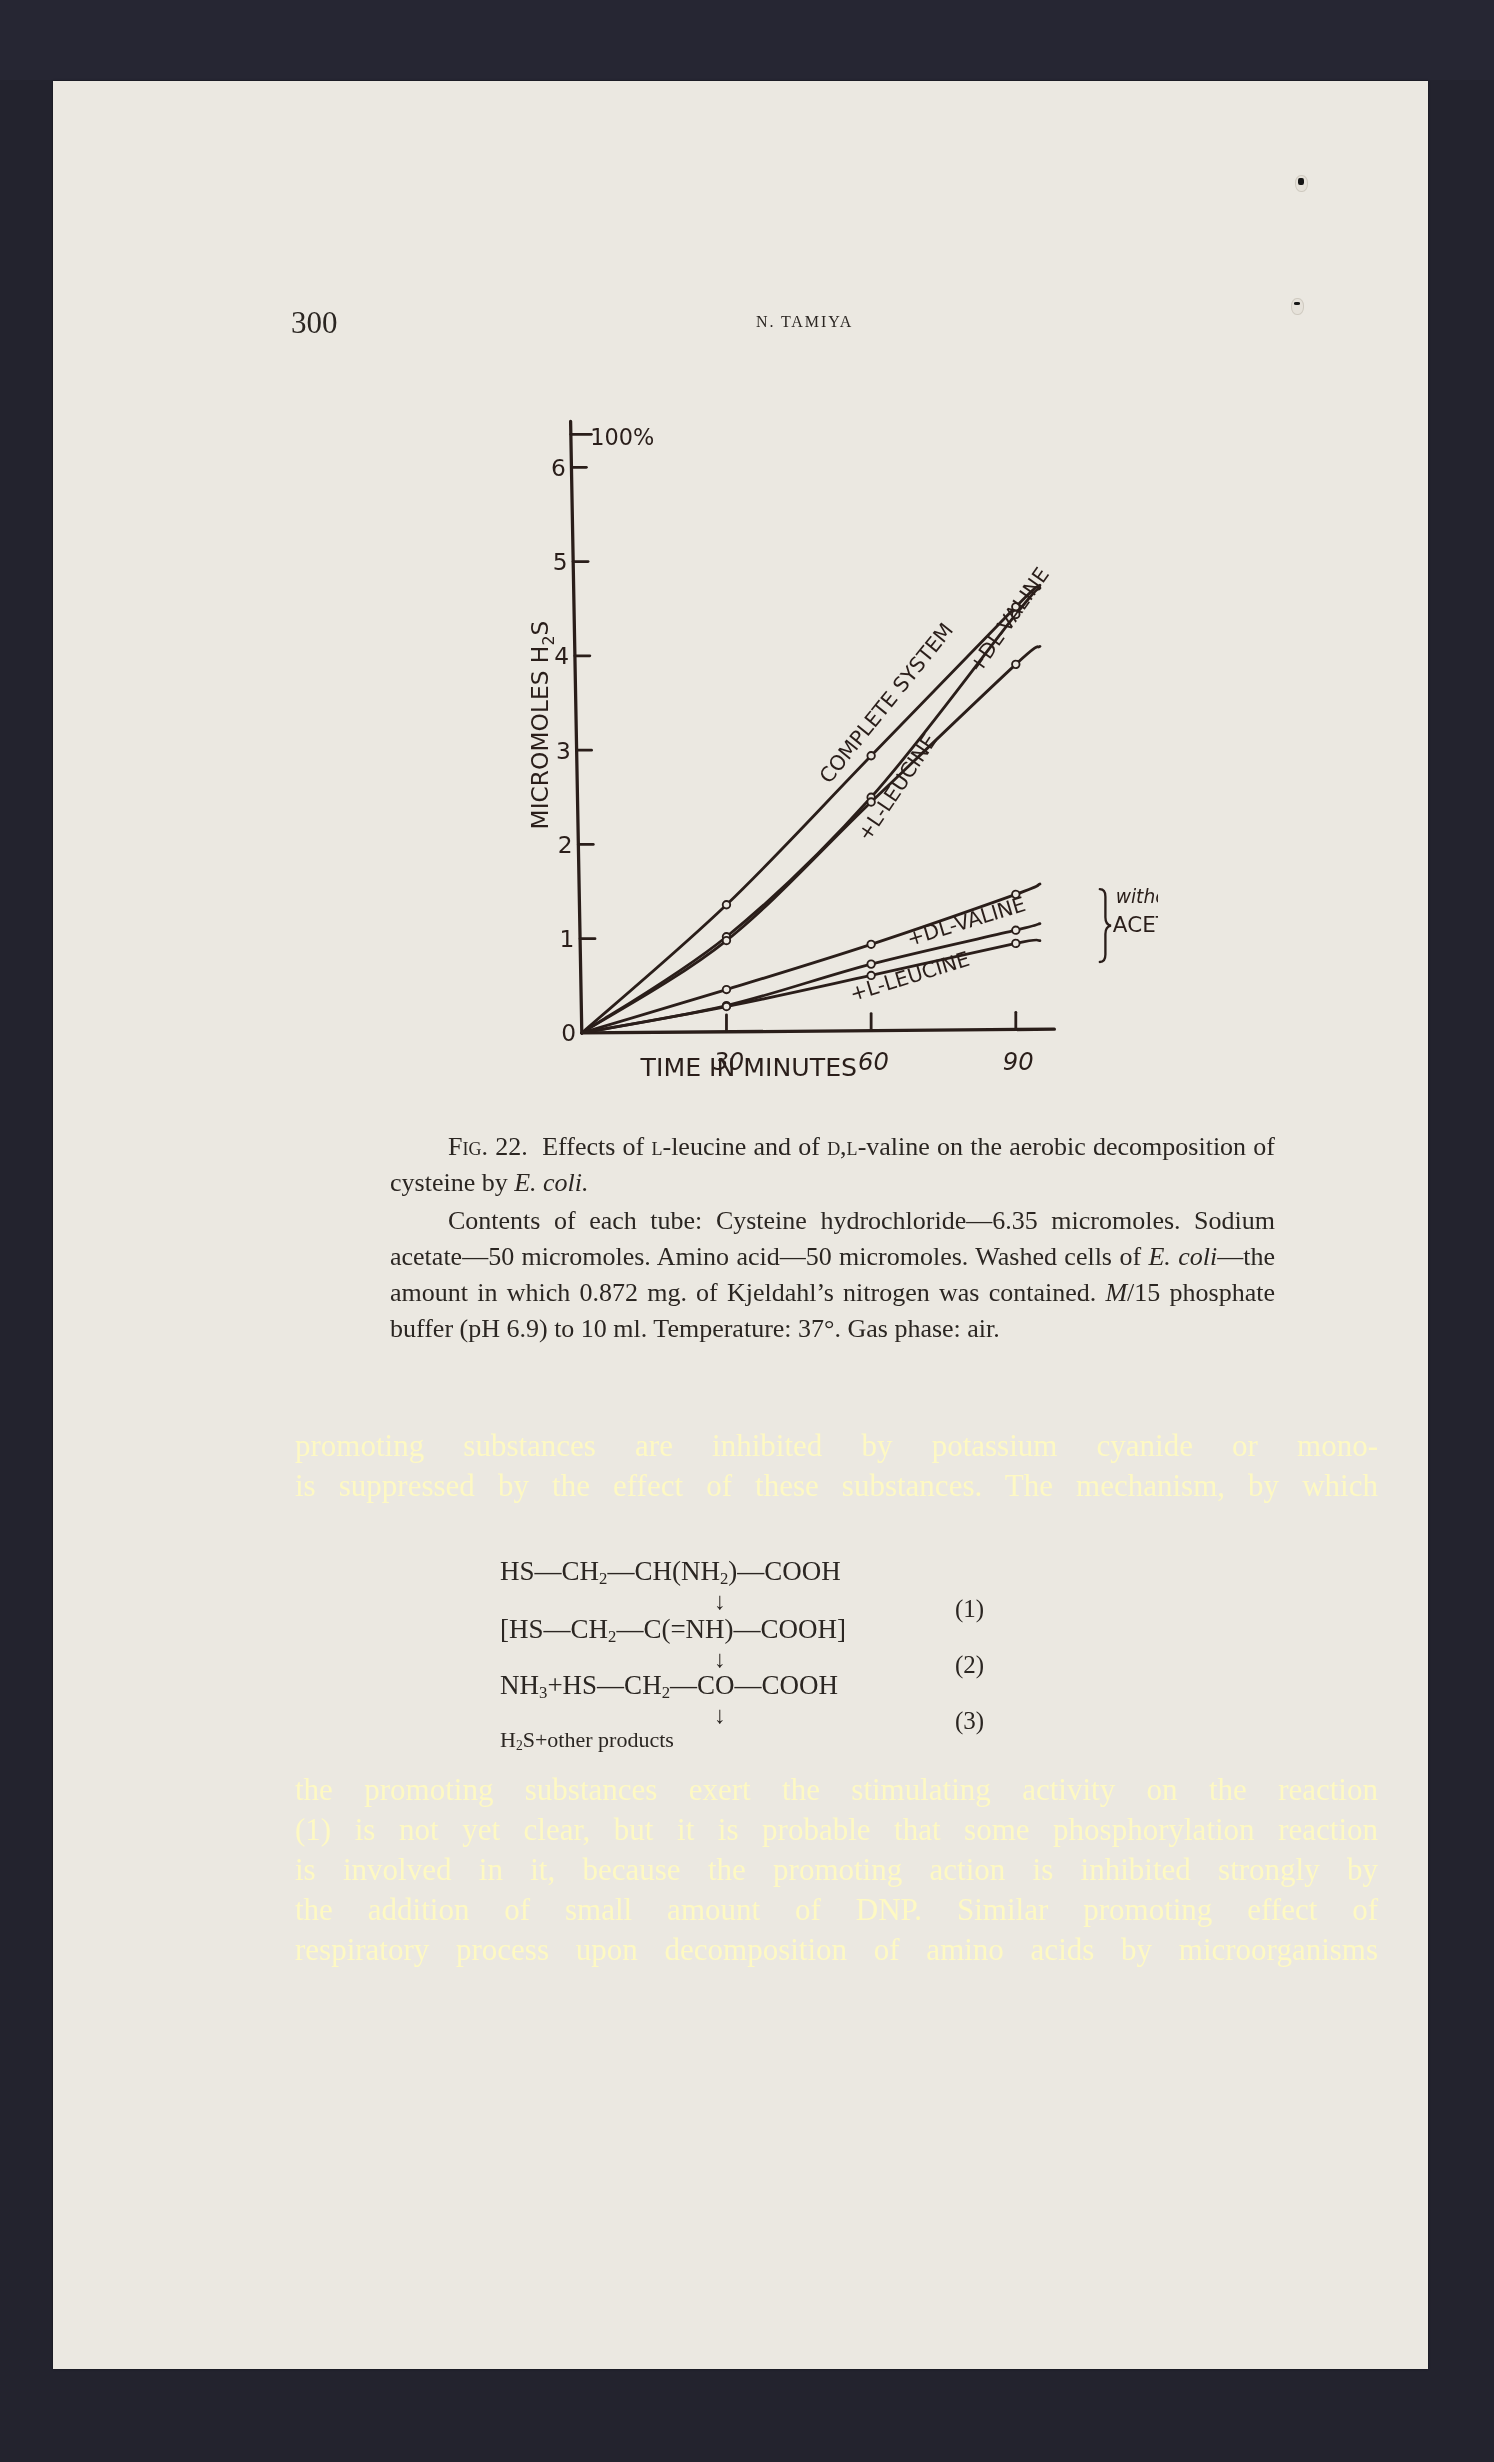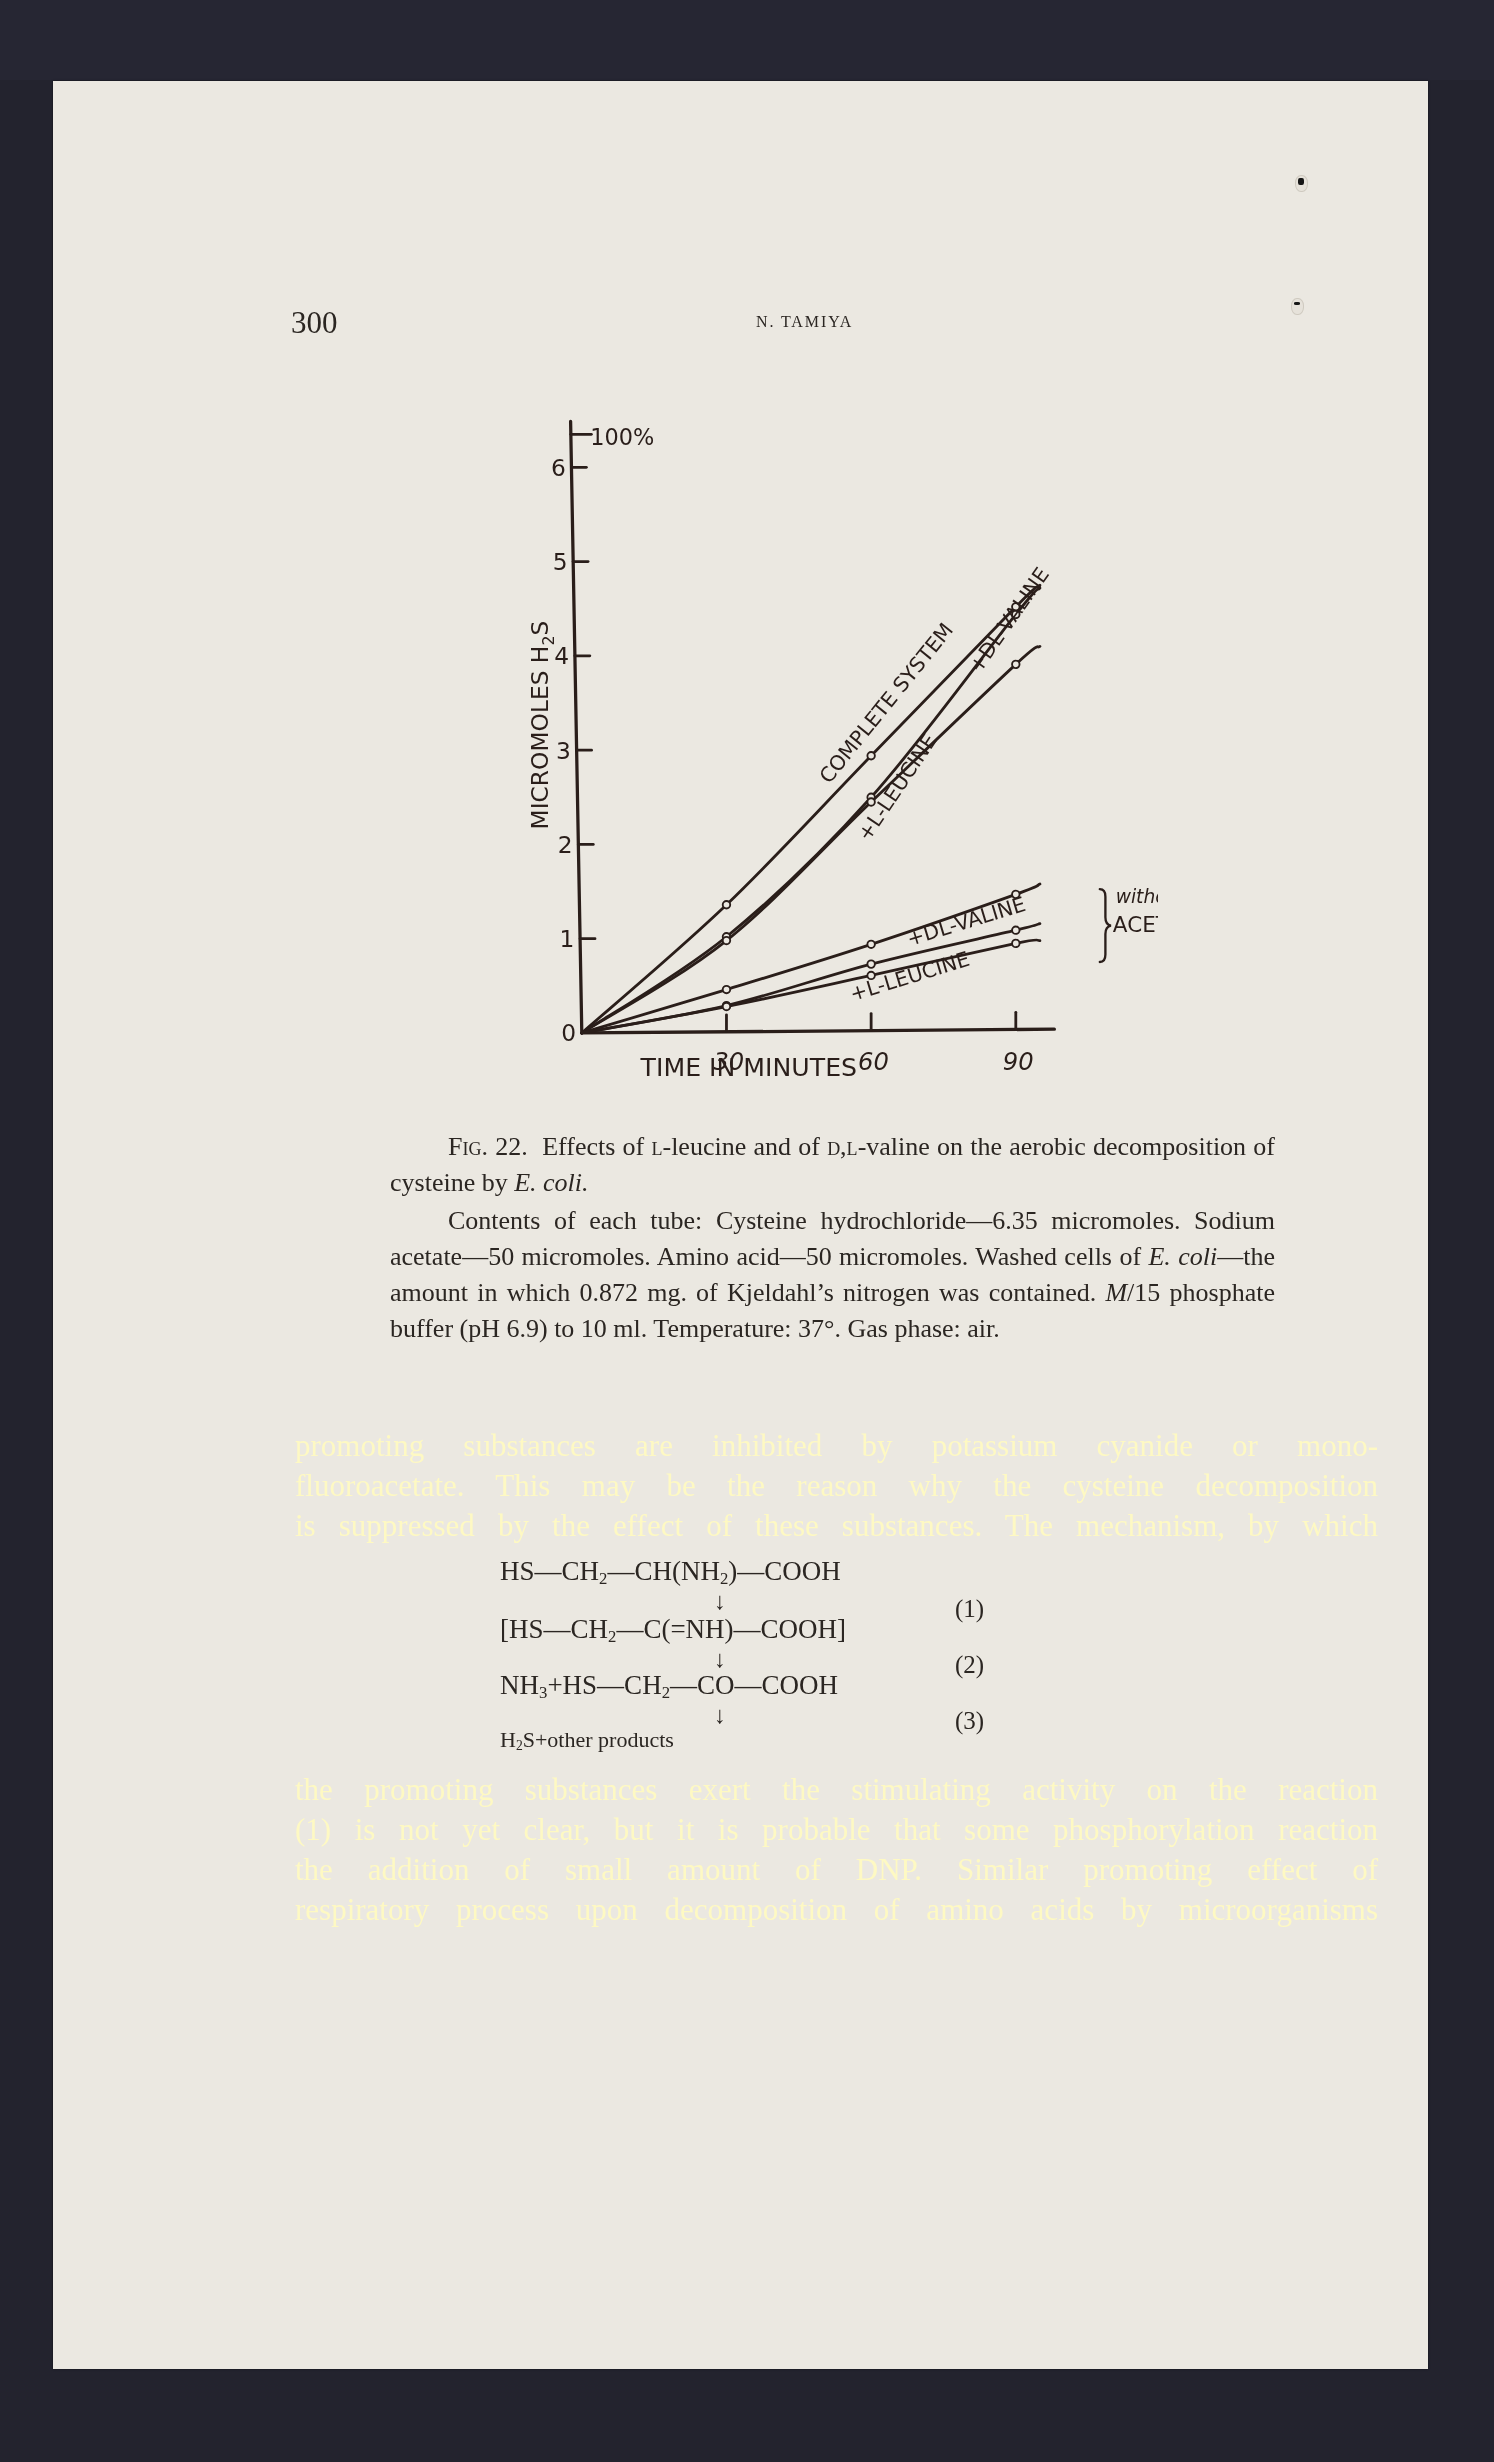--- a/index.html
+++ b/index.html
@@ -124,36 +124,36 @@
   </g>
 </svg>
 
 <div class="caption" style="top:1119px;">
   <p class="indent"><span class="sc">Fig. 22.</span>&nbsp;&nbsp;<span>Effects of </span><span class="sc">l</span><span>-leucine and of </span><span class="sc">d,l</span><span>-valine on the aerobic decomposition of cysteine by </span><i>E. coli.</i></p>
   <p class="indent" style="margin-top:1.9px;"><span>Contents of each tube:   Cysteine hydrochloride—6.35 micromoles. Sodium acetate—50 micromoles. Amino acid—50 micromoles. Washed cells of </span><i>E. coli</i><span>—the amount in which 0.872 mg. of Kjeldahl’s nitrogen was contained.  </span><i>M</i><span>/15 phosphate buffer (pH 6.9) to 10 ml. Temperature:  37°.  Gas phase:  air.</span></p>
 </div>
 
 <div class="body-text" style="top:1426px;">
   <span class="justify-line">promoting substances are inhibited by potassium cyanide or mono-</span>
-  <span class="justify-line">fluoroacetate.  This may be the reason why the cysteine decomposition</span>
   <span class="justify-line">is suppressed by the effect of these substances.  The mechanism, by which</span>
 </div>
 
 <div class="scheme">
   <div class="row" style="top:0px;"><span>HS—CH</span><sub>2</sub><span>—CH(NH</span><sub>2</sub><span>)—COOH</span></div>
   <div class="arrow" style="left:214px; top:32px;">↓</div>
   <div class="stepno" style="top:39px;">(1)</div>
   <div class="row" style="top:58px;"><span>[HS—CH</span><sub>2</sub><span>—C(=NH)—COOH]</span></div>
   <div class="arrow" style="left:214px; top:90px;">↓</div>
   <div class="stepno" style="top:95px;">(2)</div>
   <div class="row" style="top:114px;"><span>NH</span><sub>3</sub><span>+HS—CH</span><sub>2</sub><span>—CO—COOH</span></div>
   <div class="arrow" style="left:214px; top:146px;">↓</div>
   <div class="stepno" style="top:151px;">(3)</div>
   <div class="row" style="top:171px; font-size:22px;"><span>H</span><sub>2</sub><span>S+other products</span></div>
 </div>
 
 <div class="body-text" style="top:1770px;">
   <span class="justify-line">the promoting substances exert the stimulating activity on the reaction</span>
   <span class="justify-line">(1) is not yet clear, but it is probable that some phosphorylation reaction</span>
+  <span class="justify-line">is involved in it, because the promoting action is inhibited strongly by</span>
   <span class="justify-line">the addition of small amount of DNP.  Similar promoting effect of</span>
   <span class="justify-line">respiratory process upon decomposition of amino acids by microorganisms</span>
 </div>
 
 
 </body></html>

